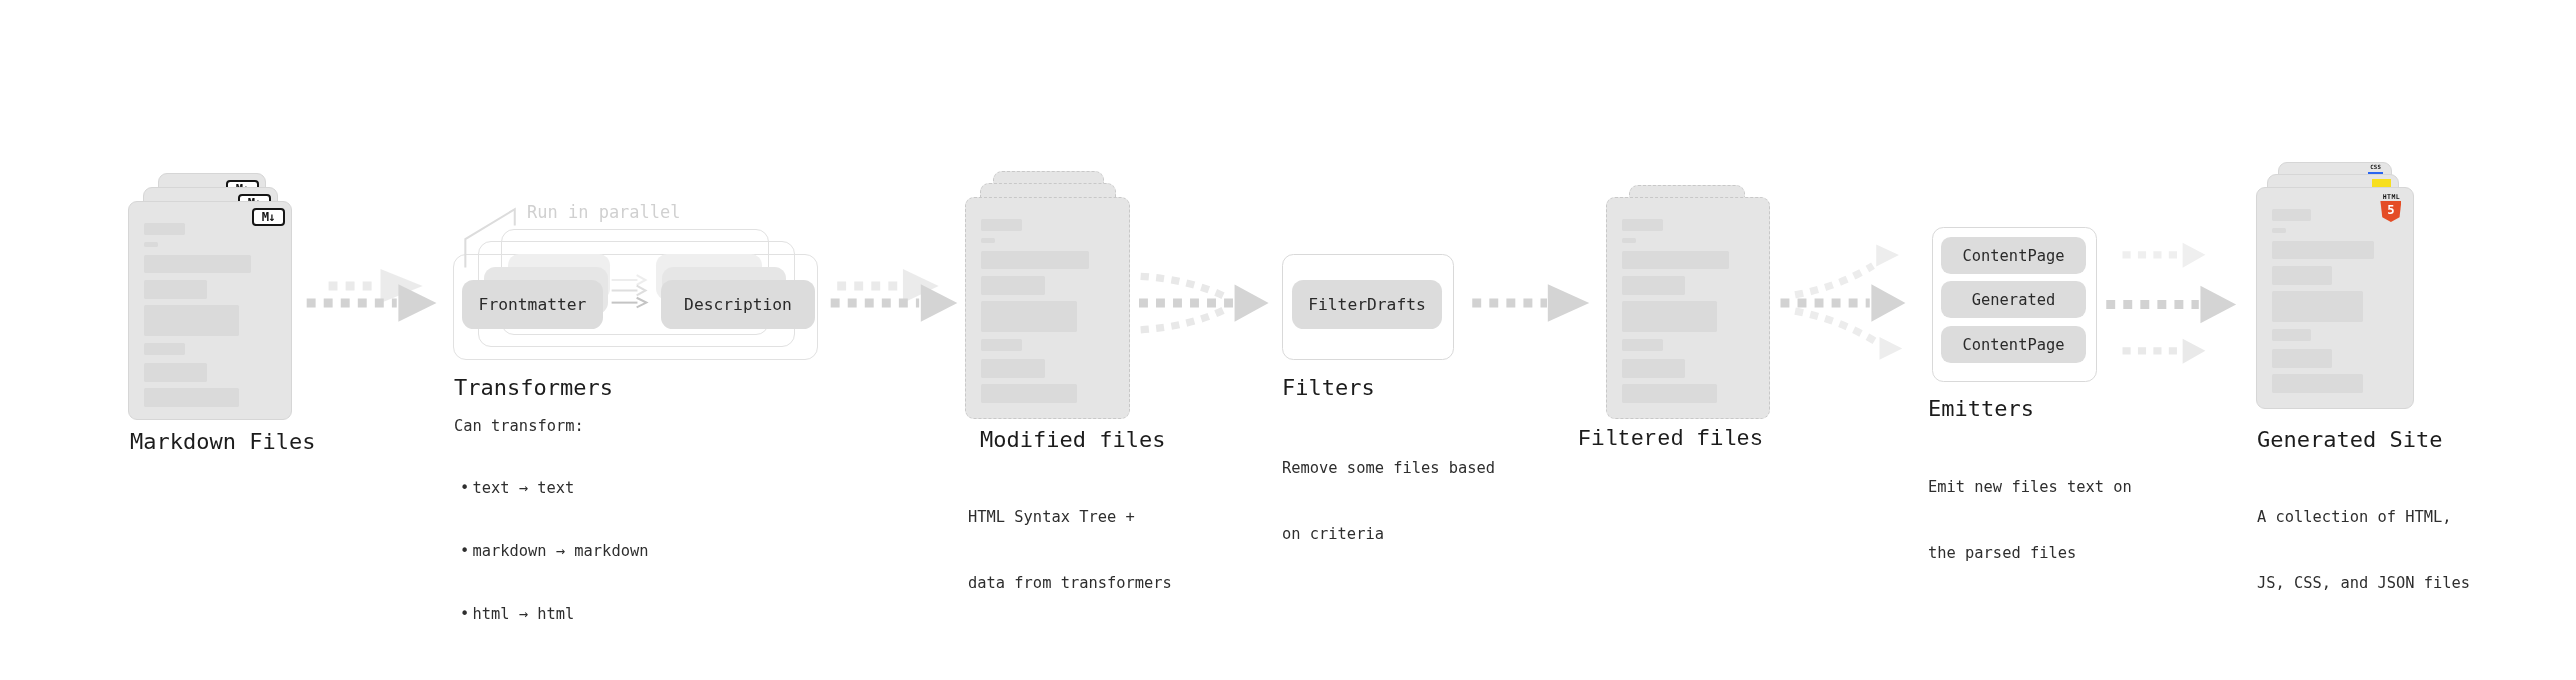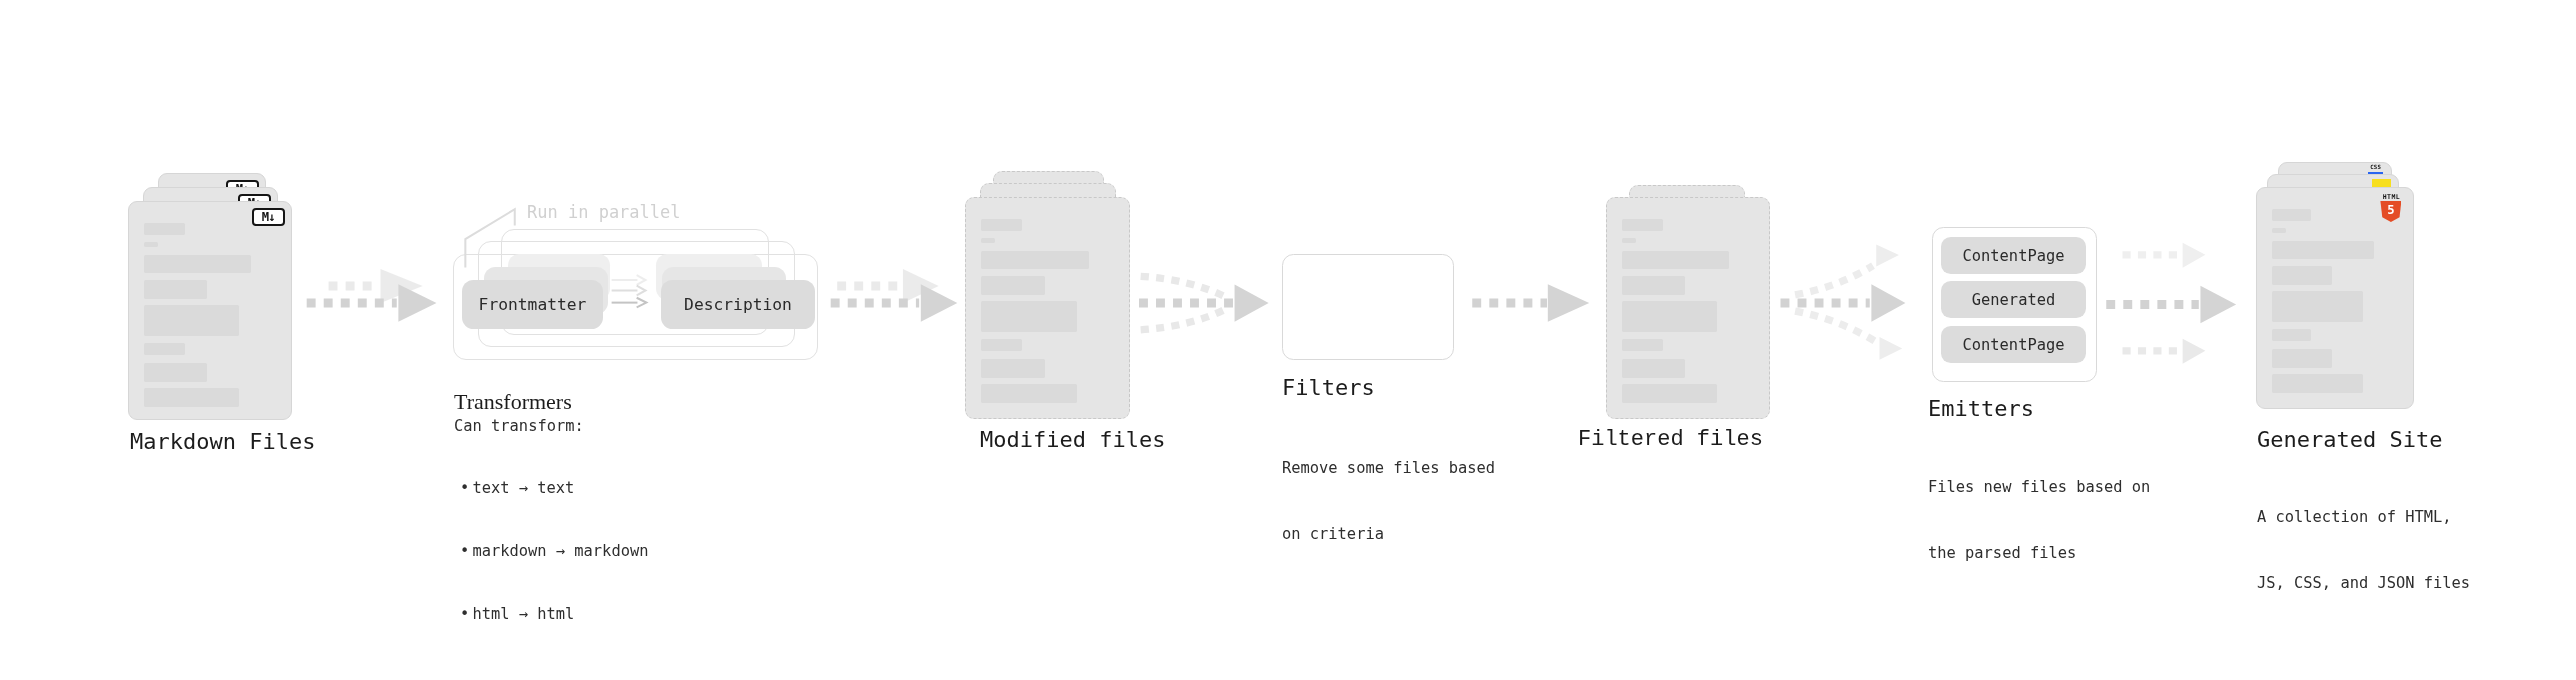--- a/index.html
+++ b/index.html
@@ -107,21 +107,21 @@
     <g stroke="#c4c4c4" stroke-width="2.5" fill="none">
       <line x1="2" y1="39" x2="34" y2="39"></line>
         <polyline points="33,33 45,39 33,45"></polyline>
     </g>
   </svg>
 
   <div class="pill g2" style="left:656px;top:254px;width:106px;height:46px;"></div>
   <div class="pill g1" style="left:662px;top:267px;width:124px;height:47px;"></div>
   <div class="pill" style="left:661px;top:280px;width:154px;height:49px;">Description</div>
 
-  <div class="title" style="left:454px;top:389px;font-family:Liberation Serif, serif;">Transformers</div>
+  <div class="title" style="left:454px;top:375px;">Transformers</div>
   <div class="subtext" style="left:454px;top:415px;">Can transform:</div>
   <div class="bullets" style="left:457px;top:436px;">
     <div class="bullet-line">
       <span class="marker">•</span>
       <span>text → text</span>
     </div>
     <div class="bullet-line">
       <span class="marker">•</span>
       <span>markdown → markdown</span>
     </div>
@@ -150,29 +150,34 @@
           <div class="bar" style="width: 81%; height: 18.7px; margin-top: 8.1px;"></div>
           <div class="bar" style="width: 48%; height: 18.7px; margin-top: 6.5px;"></div>
           <div class="bar" style="width: 72%; height: 31px; margin-top: 6.5px;"></div>
           <div class="bar" style="width: 31%; height: 12.2px; margin-top: 6.5px;"></div>
           <div class="bar" style="width: 48%; height: 18.7px; margin-top: 8.1px;"></div>
           <div class="bar" style="width: 72%; height: 18.7px; margin-top: 6.5px;"></div>
         </div>
     </div>
   </div>
   <div class="title" style="left:968px;top:427px;padding-left:12px;">Modified files</div>
+  <div class="subtext" style="left:968px;top:462px;">
+    <div>HTML Syntax Tree +</div>
+    <div>data from transformers</div>
+  </div>
 
   <svg class="abs" style="left:1134px;top:265px;" width="138" height="81" viewBox="0 0 170 100">
     <path d="M8 14 Q70 18 114 40" fill="none" stroke="#e8e8e8" stroke-width="9" stroke-dasharray="10 9"></path>
     <path d="M8 80 Q70 76 114 54" fill="none" stroke="#e8e8e8" stroke-width="9" stroke-dasharray="10 9"></path>
     <line x1="6" y1="47" x2="122" y2="47" stroke="#d2d2d2" stroke-width="11" stroke-dasharray="11 10"></line>
     <polygon points="124,24 166,47 124,70" fill="#d4d4d4"></polygon>
   </svg>
 
   <div class="container-box filled" style="left:1282px;top:254px;width:172px;height:106px;"></div>
+  <div class="pill" style="left:1292px;top:280px;width:150px;height:49px;">FilterDrafts</div>
   <div class="title" style="left:1282px;top:375px;">Filters</div>
   <div class="subtext" style="left:1282px;top:413px;">
     <div>Remove some files based</div>
     <div>on criteria</div>
   </div>
 
   <svg class="abs" style="left:1469px;top:272px;" width="130" height="62" viewBox="0 0 160 76">
     <line x1="4" y1="38" x2="96" y2="38" stroke="#d2d2d2" stroke-width="11" stroke-dasharray="11 10"></line>
     <polygon points="97,15 148,38 97,61" fill="#d4d4d4"></polygon>
   </svg>
@@ -202,21 +207,21 @@
     <line x1="8" y1="80" x2="118" y2="80" stroke="#d2d2d2" stroke-width="11" stroke-dasharray="11 10"></line>
     <polygon points="120,57 162,80 120,103" fill="#d4d4d4"></polygon>
   </svg>
 
   <div class="container-box filled" style="left:1932px;top:227px;width:165px;height:155px;"></div>
   <div class="pill small" style="left:1941px;top:237px;width:145px;height:37px;">ContentPage</div>
   <div class="pill small" style="left:1941px;top:281px;width:145px;height:37px;">Generated</div>
   <div class="pill small" style="left:1941px;top:326px;width:145px;height:37px;">ContentPage</div>
   <div class="title" style="left:1928px;top:396px;">Emitters</div>
   <div class="subtext" style="left:1928px;top:432px;">
-    <div>Files new files based on</div>
+    <div>Emit new files text on</div>
     <div>the parsed files</div>
   </div>
 
   <svg class="abs" style="left:2119px;top:241px;" width="98" height="32.5" viewBox="0 0 120 40">
     <line x1="4" y1="17" x2="78" y2="17" stroke="#efefef" stroke-width="9" stroke-dasharray="10 9"></line>
     <polygon points="78,2 106,17 78,33" fill="#efefef"></polygon>
   </svg>
   <svg class="abs" style="left:2103px;top:280px;" width="138" height="49" viewBox="0 0 170 60">
     <line x1="4" y1="30" x2="118" y2="30" stroke="#d2d2d2" stroke-width="11" stroke-dasharray="11 10"></line>
     <polygon points="120,7 164,30 120,53" fill="#d4d4d4"></polygon>

